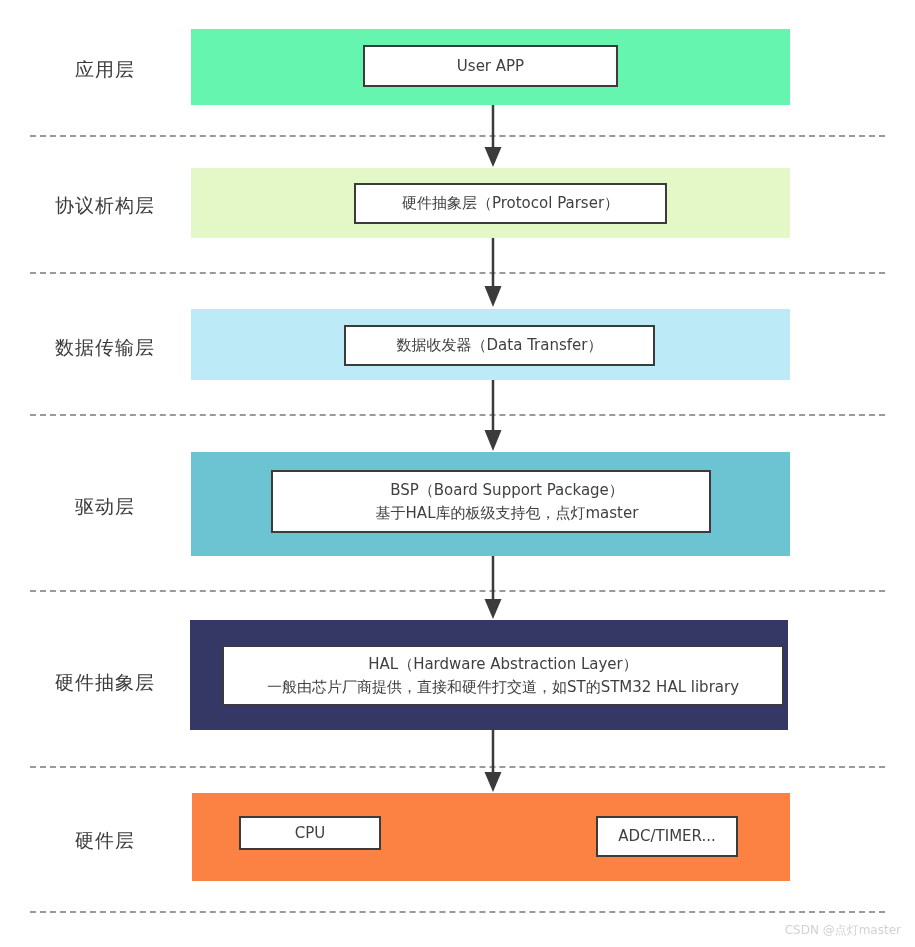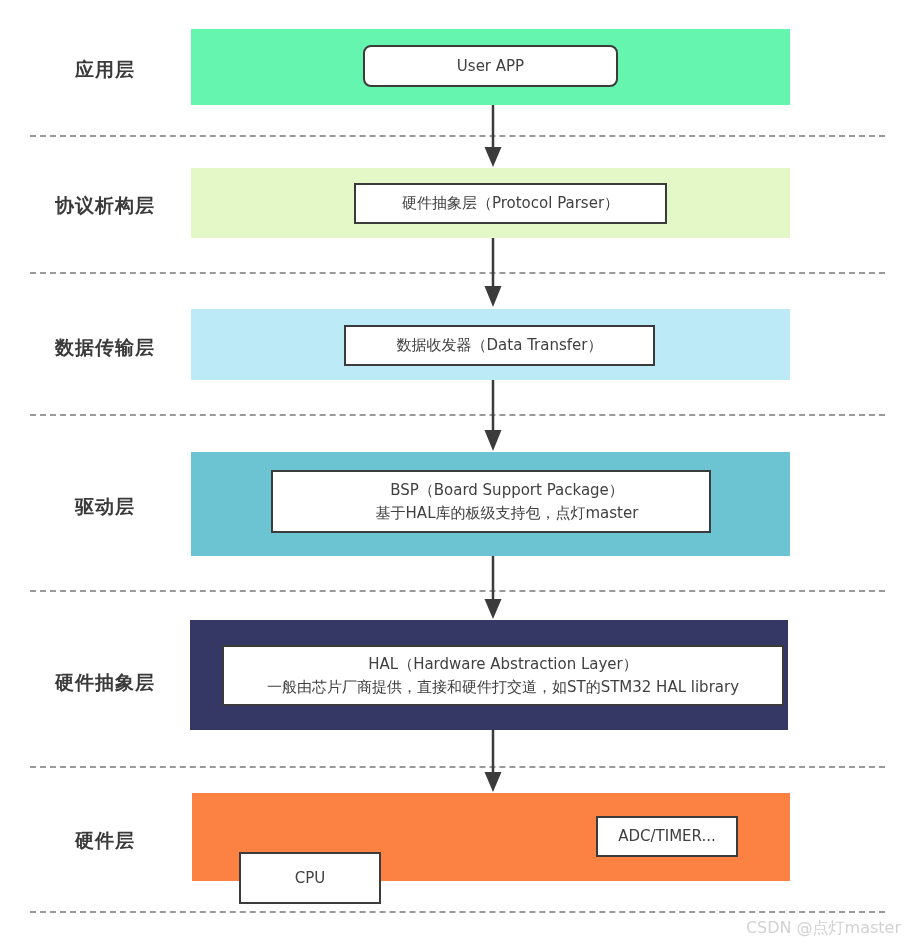--- a/index.html
+++ b/index.html
@@ -37,21 +37,21 @@
     box-sizing: border-box;
   }
 
   
   .layer-label {
     position: absolute;
     left: 30px;
     width: 150px;
     text-align: center;
     font-size: 19px;
-    font-weight: bold;
+    font-weight: normal;
     color: #3a3a3a;
     letter-spacing: 1px;
     font-family: "DejaVu Sans", "Liberation Sans", sans-serif;
   }
 
   
   .node {
     position: absolute;
     box-sizing: border-box;
     background: #ffffff;
@@ -73,34 +73,34 @@
     position: absolute;
     width: 22px;
   }
   .arrow svg { display: block; }
 
   
   #watermark {
     position: absolute;
     right: 14px;
     bottom: 8px;
-    font-size: 16px;
+    font-size: 12px;
     color: #d2d2d2;
     font-family: "DejaVu Sans", "Liberation Sans", sans-serif;
     user-select: none;
   }
 </style>
 </head>
 <body>
 
 <div id="diagram">
 
   <div class="band" style="left:191px; top:29px; width:599px; height:76px; background:#66F5AF;"></div>
   <div class="layer-label" style="top:57px;">应用层</div>
-  <div class="node" style="left:363px; top:45px; width:255px; height:42px;border-radius:8px;">
+  <div class="node" style="left:363px; top:45px; width:255px; height:42px;">
     <span>User APP</span>
   </div>
 
   <div class="divider" style="top:135px;"></div>
 
   <div class="arrow" style="left:482px; top:105px; height:63px;">
     <svg width="22" height="63" viewBox="0 0 22 63">
       <line x1="11" y1="0" x2="11" y2="46" stroke="#3b3b3b" stroke-width="2.5"></line>
       <polygon points="11,62 2.5,42 19.5,42" fill="#3b3b3b"></polygon>
     </svg>
@@ -164,21 +164,21 @@
   <div class="arrow" style="left:482px; top:730px; height:63px;">
     <svg width="22" height="63" viewBox="0 0 22 63">
       <line x1="11" y1="0" x2="11" y2="46" stroke="#3b3b3b" stroke-width="2.5"></line>
       <polygon points="11,62 2.5,42 19.5,42" fill="#3b3b3b"></polygon>
     </svg>
   </div>
 
   <div class="band" style="left:192px; top:793px; width:598px; height:88px; background:#FC8244;"></div>
   <div class="layer-label" style="top:828px;">硬件层</div>
 
-  <div class="node" style="left:239px; top:816px; width:142px; height:52px;margin-top:36px;">
+  <div class="node" style="left:239px; top:816px; width:142px; height:34px;">
     <span>CPU</span>
   </div>
   <div class="node" style="left:596px; top:816px; width:142px; height:41px;">
     <span>ADC/TIMER...</span>
   </div>
 
   <div class="divider" style="top:911px;"></div>
 
   <div id="watermark">CSDN @点灯master</div>
 

